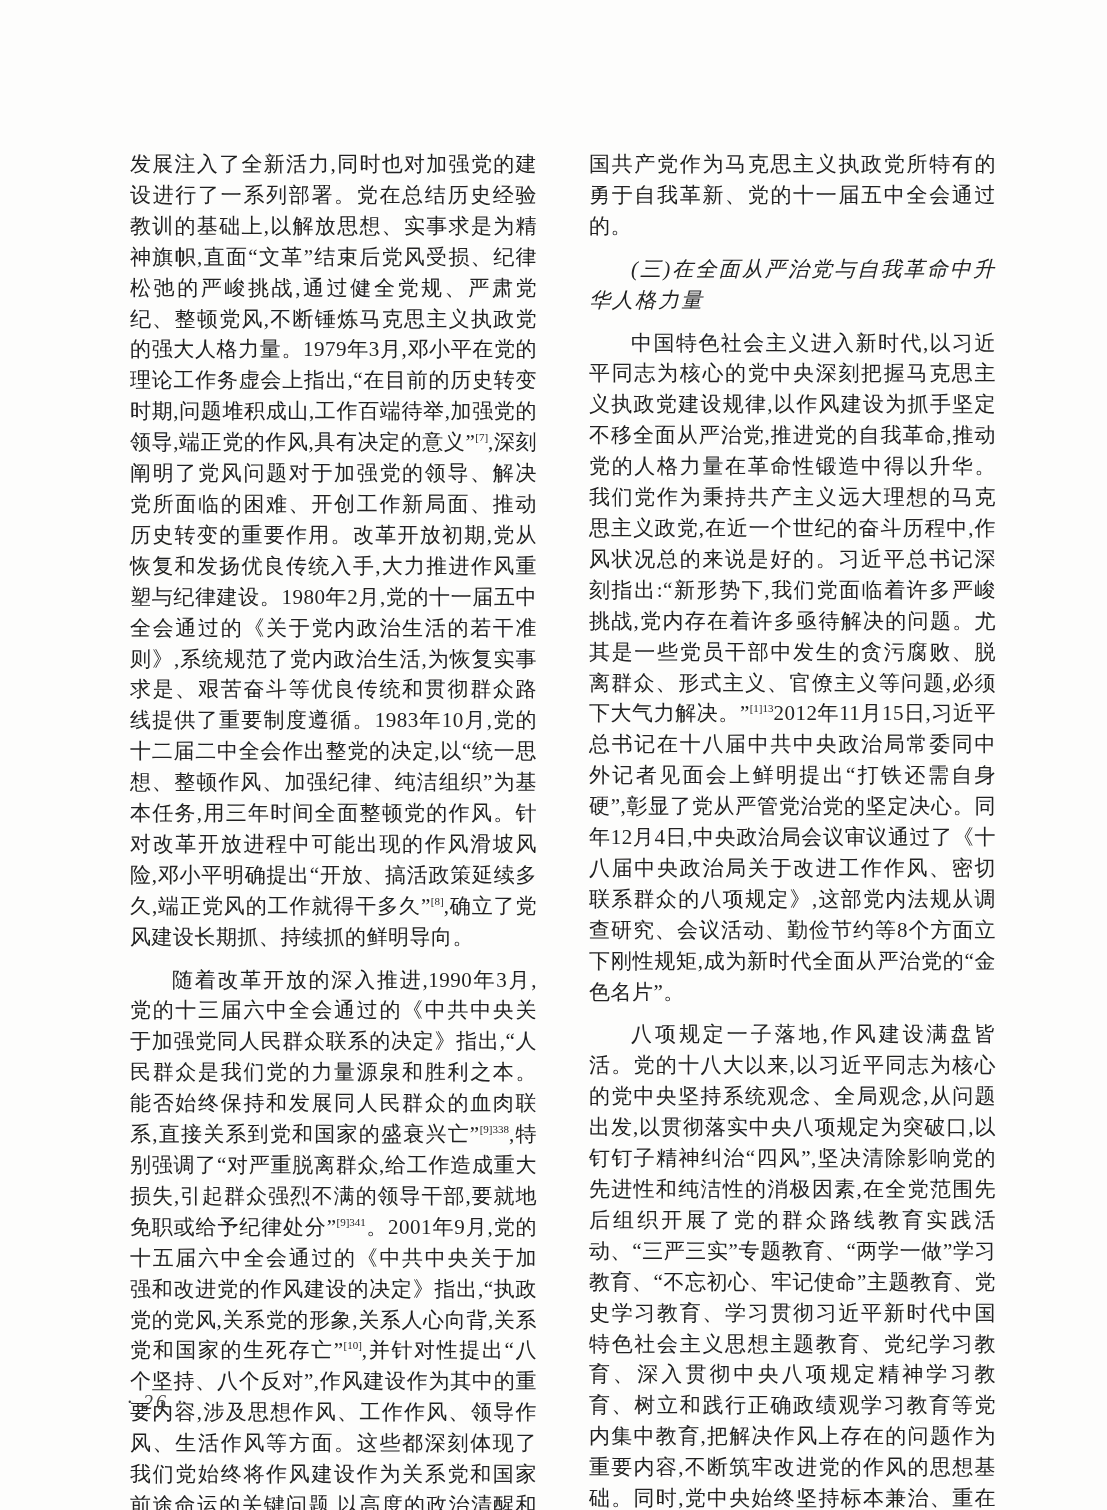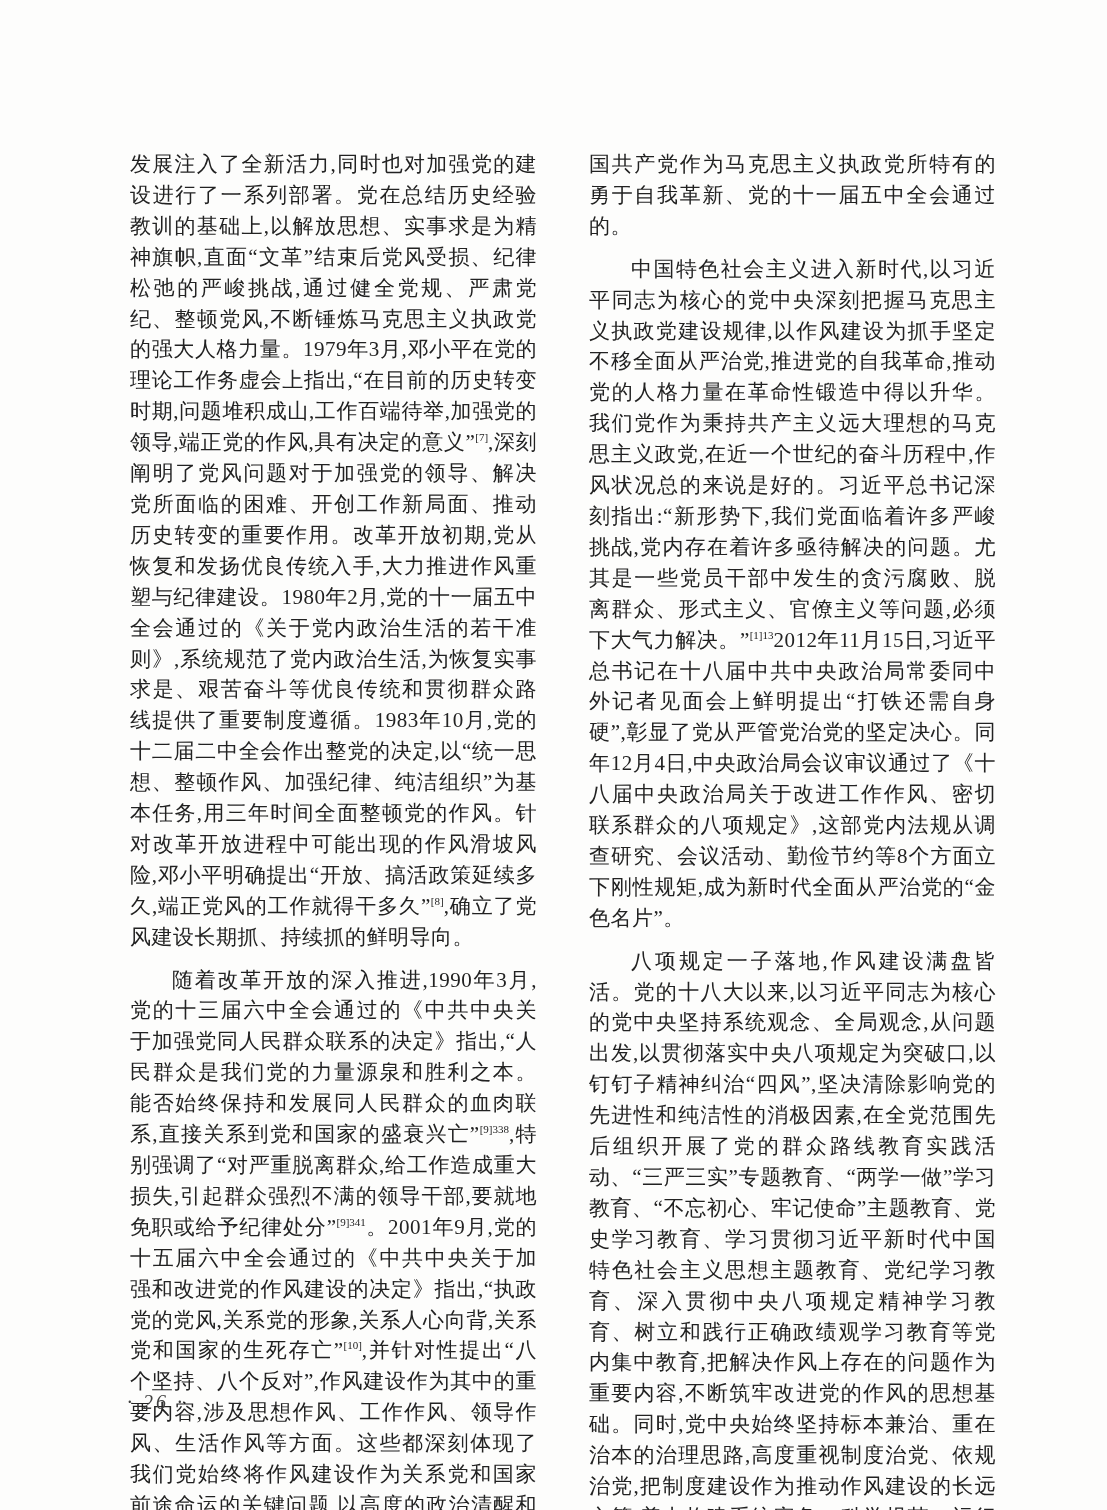--- a/index.html
+++ b/index.html
@@ -60,19 +60,20 @@
 
 <div class="page">
 
   <div class="column column-left">
     <p class="para"><span>发展注入了全新活力,同时也对加强党的建设进行了一系列部署。党在总结历史经验教训的基础上,以解放思想、实事求是为精神旗帜,直面“文革”结束后党风受损、纪律松弛的严峻挑战,通过健全党规、严肃党纪、整顿党风,不断锤炼马克思主义执政党的强大人格力量。1979年3月,邓小平在党的理论工作务虚会上指出,“在目前的历史转变时期,问题堆积成山,工作百端待举,加强党的领导,端正党的作风,具有决定的意义”</span><sup class="cite">[7]</sup><span>,深刻阐明了党风问题对于加强党的领导、解决党所面临的困难、开创工作新局面、推动历史转变的重要作用。改革开放初期,党从恢复和发扬优良传统入手,大力推进作风重塑与纪律建设。1980年2月,党的十一届五中全会通过的《关于党内政治生活的若干准则》,系统规范了党内政治生活,为恢复实事求是、艰苦奋斗等优良传统和贯彻群众路线提供了重要制度遵循。1983年10月,党的十二届二中全会作出整党的决定,以“统一思想、整顿作风、加强纪律、纯洁组织”为基本任务,用三年时间全面整顿党的作风。针对改革开放进程中可能出现的作风滑坡风险,邓小平明确提出“开放、搞活政策延续多久,端正党风的工作就得干多久”</span><sup class="cite">[8]</sup><span>,确立了党风建设长期抓、持续抓的鲜明导向。</span></p>
     <p class="para indent"><span>随着改革开放的深入推进,1990年3月,党的十三届六中全会通过的《中共中央关于加强党同人民群众联系的决定》指出,“人民群众是我们党的力量源泉和胜利之本。能否始终保持和发展同人民群众的血肉联系,直接关系到党和国家的盛衰兴亡”</span><sup class="cite">[9]338</sup><span>,特别强调了“对严重脱离群众,给工作造成重大损失,引起群众强烈不满的领导干部,要就地免职或给予纪律处分”</span><sup class="cite">[9]341</sup><span>。2001年9月,党的十五届六中全会通过的《中共中央关于加强和改进党的作风建设的决定》指出,“执政党的党风,关系党的形象,关系人心向背,关系党和国家的生死存亡”</span><sup class="cite">[10]</sup><span>,并针对性提出“八个坚持、八个反对”,作风建设作为其中的重要内容,涉及思想作风、工作作风、领导作风、生活作风等方面。这些都深刻体现了我们党始终将作风建设作为关系党和国家前途命运的关键问题,以高度的政治清醒和历史自觉,持续推动作风建设走深走实,不仅为改革开放和现代化建设提供了坚强的作风保障,更在破旧立新、锐意进取的实践中锤炼了中</span></p>
   </div>
 
   <div class="column column-right">
     <p class="para"><span>国共产党作为马克思主义执政党所特有的勇于自我革新、党的十一届五中全会通过的。</span></p>
+    <p class="para indent kaiti-heading"><span>(三)在全面从严治党与自我革命中升华人格力量</span></p>
     <p class="para indent"><span>中国特色社会主义进入新时代,以习近平同志为核心的党中央深刻把握马克思主义执政党建设规律,以作风建设为抓手坚定不移全面从严治党,推进党的自我革命,推动党的人格力量在革命性锻造中得以升华。我们党作为秉持共产主义远大理想的马克思主义政党,在近一个世纪的奋斗历程中,作风状况总的来说是好的。习近平总书记深刻指出:“新形势下,我们党面临着许多严峻挑战,党内存在着许多亟待解决的问题。尤其是一些党员干部中发生的贪污腐败、脱离群众、形式主义、官僚主义等问题,必须下大气力解决。”</span><sup class="cite">[1]13</sup><span>2012年11月15日,习近平总书记在十八届中共中央政治局常委同中外记者见面会上鲜明提出“打铁还需自身硬”,彰显了党从严管党治党的坚定决心。同年12月4日,中央政治局会议审议通过了《十八届中央政治局关于改进工作作风、密切联系群众的八项规定》,这部党内法规从调查研究、会议活动、勤俭节约等8个方面立下刚性规矩,成为新时代全面从严治党的“金色名片”。</span></p>
     <p class="para indent"><span>八项规定一子落地,作风建设满盘皆活。党的十八大以来,以习近平同志为核心的党中央坚持系统观念、全局观念,从问题出发,以贯彻落实中央八项规定为突破口,以钉钉子精神纠治“四风”,坚决清除影响党的先进性和纯洁性的消极因素,在全党范围先后组织开展了党的群众路线教育实践活动、“三严三实”专题教育、“两学一做”学习教育、“不忘初心、牢记使命”主题教育、党史学习教育、学习贯彻习近平新时代中国特色社会主义思想主题教育、党纪学习教育、深入贯彻中央八项规定精神学习教育、树立和践行正确政绩观学习教育等党内集中教育,把解决作风上存在的问题作为重要内容,不断筑牢改进党的作风的思想基础。同时,党中央始终坚持标本兼治、重在治本的治理思路,高度重视制度治党、依规治党,把制度建设作为推动作风建设的长远之策,着力构建系统完备、科学规范、运行有效的作风建设制度体系。制定和落实中央八项规定作为新时代作风建设的开篇之举,以改进调查研究、精简会议</span></p>
   </div>
 
   <div class="page-number">·  26  ·</div>
 
 </div>
 
 </body></html>

